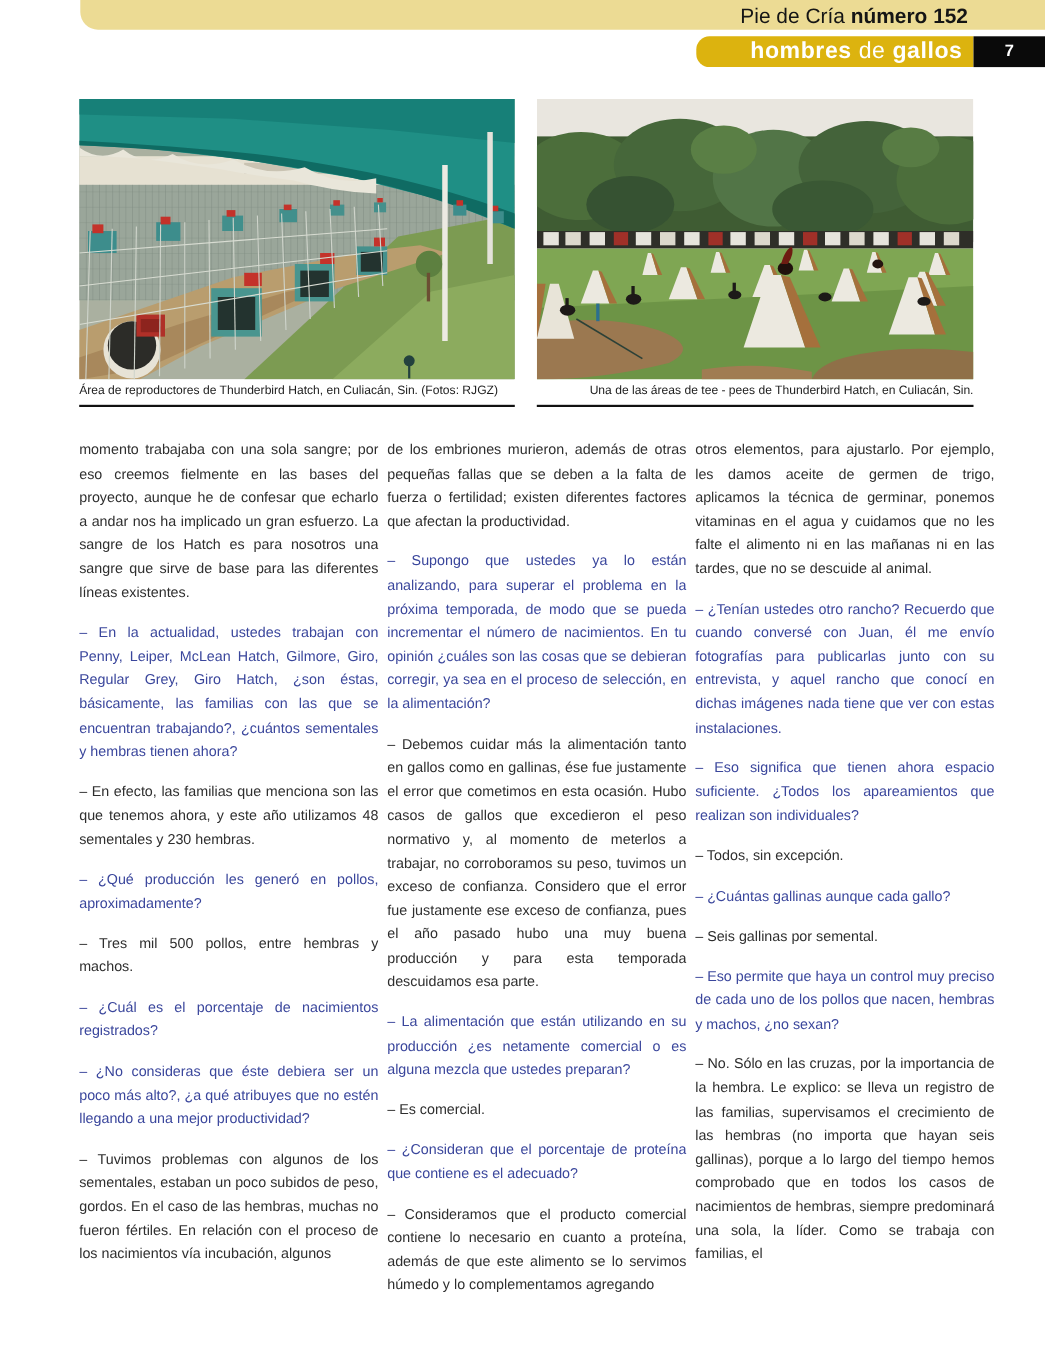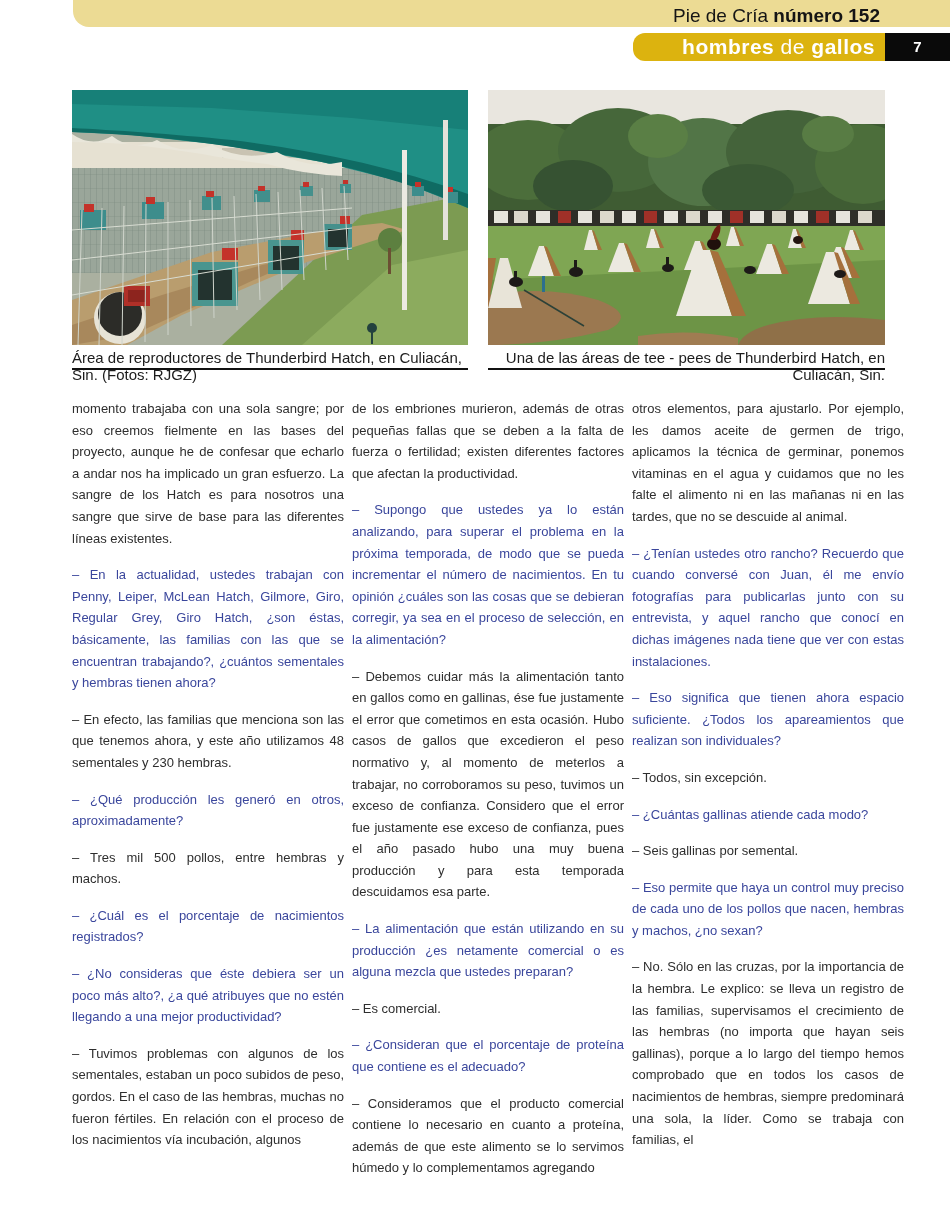--- a/index.html
+++ b/index.html
@@ -21,21 +21,21 @@
   .banner-text .light{font-weight:normal;}
   .page-num-box{position:absolute;right:0;top:0;width:65px;height:28px;background:#0a0a0a;}
   .page-num{display:block;text-align:center;color:#ffffff;font-weight:bold;font-size:15px;
             line-height:28px;}
 
   
   .photo{position:absolute;top:90px;height:255px;overflow:hidden;}
   .photo svg{display:block;}
   #photo1{left:72px;width:396px;}
   #photo2{left:488px;width:397px;}
-  .caption{position:absolute;top:349px;font-size:15px;color:#1c1c1c;}
+  .caption{position:absolute;top:349px;font-size:11px;color:#1c1c1c;}
   #caption1{left:72px;width:396px;text-align:left;}
   #caption2{left:488px;width:397px;text-align:right;}
   .rule{position:absolute;top:368px;height:2px;background:#111111;}
   #rule1{left:72px;width:396px;}
   #rule2{left:488px;width:397px;}
 
   
   .columns{position:absolute;left:72px;top:398px;width:832px;height:800px;display:flex;gap:8px;
            overflow:hidden;}
   .col{flex:0 0 272px;width:272px;overflow:hidden;}
@@ -267,40 +267,40 @@
   <div class="caption" id="caption1">Área de reproductores de Thunderbird Hatch, en Culiacán, Sin. (Fotos: RJGZ)</div>
   <div class="caption" id="caption2">Una de las áreas de tee - pees de Thunderbird Hatch, en Culiacán, Sin.</div>
   <div class="rule" id="rule1"></div>
   <div class="rule" id="rule2"></div>
 
   <div class="columns">
     <div class="col">
         <p class="answer">momento trabajaba con una sola sangre; por eso creemos fielmente en las bases del proyecto, aunque he de confesar que echarlo a andar nos ha implicado un gran esfuerzo. La sangre de los Hatch es para nosotros una sangre que sirve de base para las diferentes líneas existentes.</p>
         <p class="question">– En la actualidad, ustedes trabajan con Penny, Leiper, McLean Hatch, Gilmore, Giro, Regular Grey, Giro Hatch, ¿son éstas, básicamente, las familias con las que se encuentran trabajando?, ¿cuántos sementales y hembras tienen ahora?</p>
         <p class="answer">– En efecto, las familias que menciona son las que tenemos ahora, y este año utilizamos 48 sementales y 230 hembras.</p>
-        <p class="question">– ¿Qué producción les generó en otros, aproximadamente?</p>
+        <p class="question">– ¿Qué producción les generó en pollos, aproximadamente?</p>
         <p class="answer">– Tres mil 500 pollos, entre hembras y machos.</p>
         <p class="question">– ¿Cuál es el porcentaje de nacimientos registrados?</p>
         <p class="question">– ¿No consideras que éste debiera ser un poco más alto?, ¿a qué atribuyes que no estén llegando a una mejor productividad?</p>
         <p class="answer">– Tuvimos problemas con algunos de los sementales, estaban un poco subidos de peso, gordos. En el caso de las hembras, muchas no fueron fértiles. En relación con el proceso de los nacimientos vía incubación, algunos</p>
       </div>
     <div class="col">
         <p class="answer">de los embriones murieron, además de otras pequeñas fallas que se deben a la falta de fuerza o fertilidad; existen diferentes factores que afectan la productividad.</p>
         <p class="question">– Supongo que ustedes ya lo están analizando, para superar el problema en la próxima temporada, de modo que se pueda incrementar el número de nacimientos. En tu opinión ¿cuáles son las cosas que se debieran corregir, ya sea en el proceso de selección, en la alimentación?</p>
         <p class="answer">– Debemos cuidar más la alimentación tanto en gallos como en gallinas, ése fue justamente el error que cometimos en esta ocasión. Hubo casos de gallos que excedieron el peso normativo y, al momento de meterlos a trabajar, no corroboramos su peso, tuvimos un exceso de confianza. Considero que el error fue justamente ese exceso de confianza, pues el año pasado hubo una muy buena producción y para esta temporada descuidamos esa parte.</p>
         <p class="question">– La alimentación que están utilizando en su producción ¿es netamente comercial o es alguna mezcla que ustedes preparan?</p>
         <p class="answer">– Es comercial.</p>
         <p class="question">– ¿Consideran que el porcentaje de proteína que contiene es el adecuado?</p>
         <p class="answer">– Consideramos que el producto comercial contiene lo necesario en cuanto a proteína, además de que este alimento se lo servimos húmedo y lo complementamos agregando</p>
       </div>
     <div class="col">
         <p class="answer">otros elementos, para ajustarlo. Por ejemplo, les damos aceite de germen de trigo, aplicamos la técnica de germinar, ponemos vitaminas en el agua y cuidamos que no les falte el alimento ni en las mañanas ni en las tardes, que no se descuide al animal.</p>
         <p class="question">– ¿Tenían ustedes otro rancho? Recuerdo que cuando conversé con Juan, él me envío fotografías para publicarlas junto con su entrevista, y aquel rancho que conocí en dichas imágenes nada tiene que ver con estas instalaciones.</p>
         <p class="question">– Eso significa que tienen ahora espacio suficiente. ¿Todos los apareamientos que realizan son individuales?</p>
         <p class="answer">– Todos, sin excepción.</p>
-        <p class="question">– ¿Cuántas gallinas atiende cada modo?</p>
+        <p class="question">– ¿Cuántas gallinas aunque cada gallo?</p>
         <p class="answer">– Seis gallinas por semental.</p>
         <p class="question">– Eso permite que haya un control muy preciso de cada uno de los pollos que nacen, hembras y machos, ¿no sexan?</p>
         <p class="answer">– No. Sólo en las cruzas, por la importancia de la hembra. Le explico: se lleva un registro de las familias, supervisamos el crecimiento de las hembras (no importa que hayan seis gallinas), porque a lo largo del tiempo hemos comprobado que en todos los casos de nacimientos de hembras, siempre predominará una sola, la líder. Como se trabaja con familias, el</p>
       </div>
   </div>
 
 </div>
 
 </body></html>

